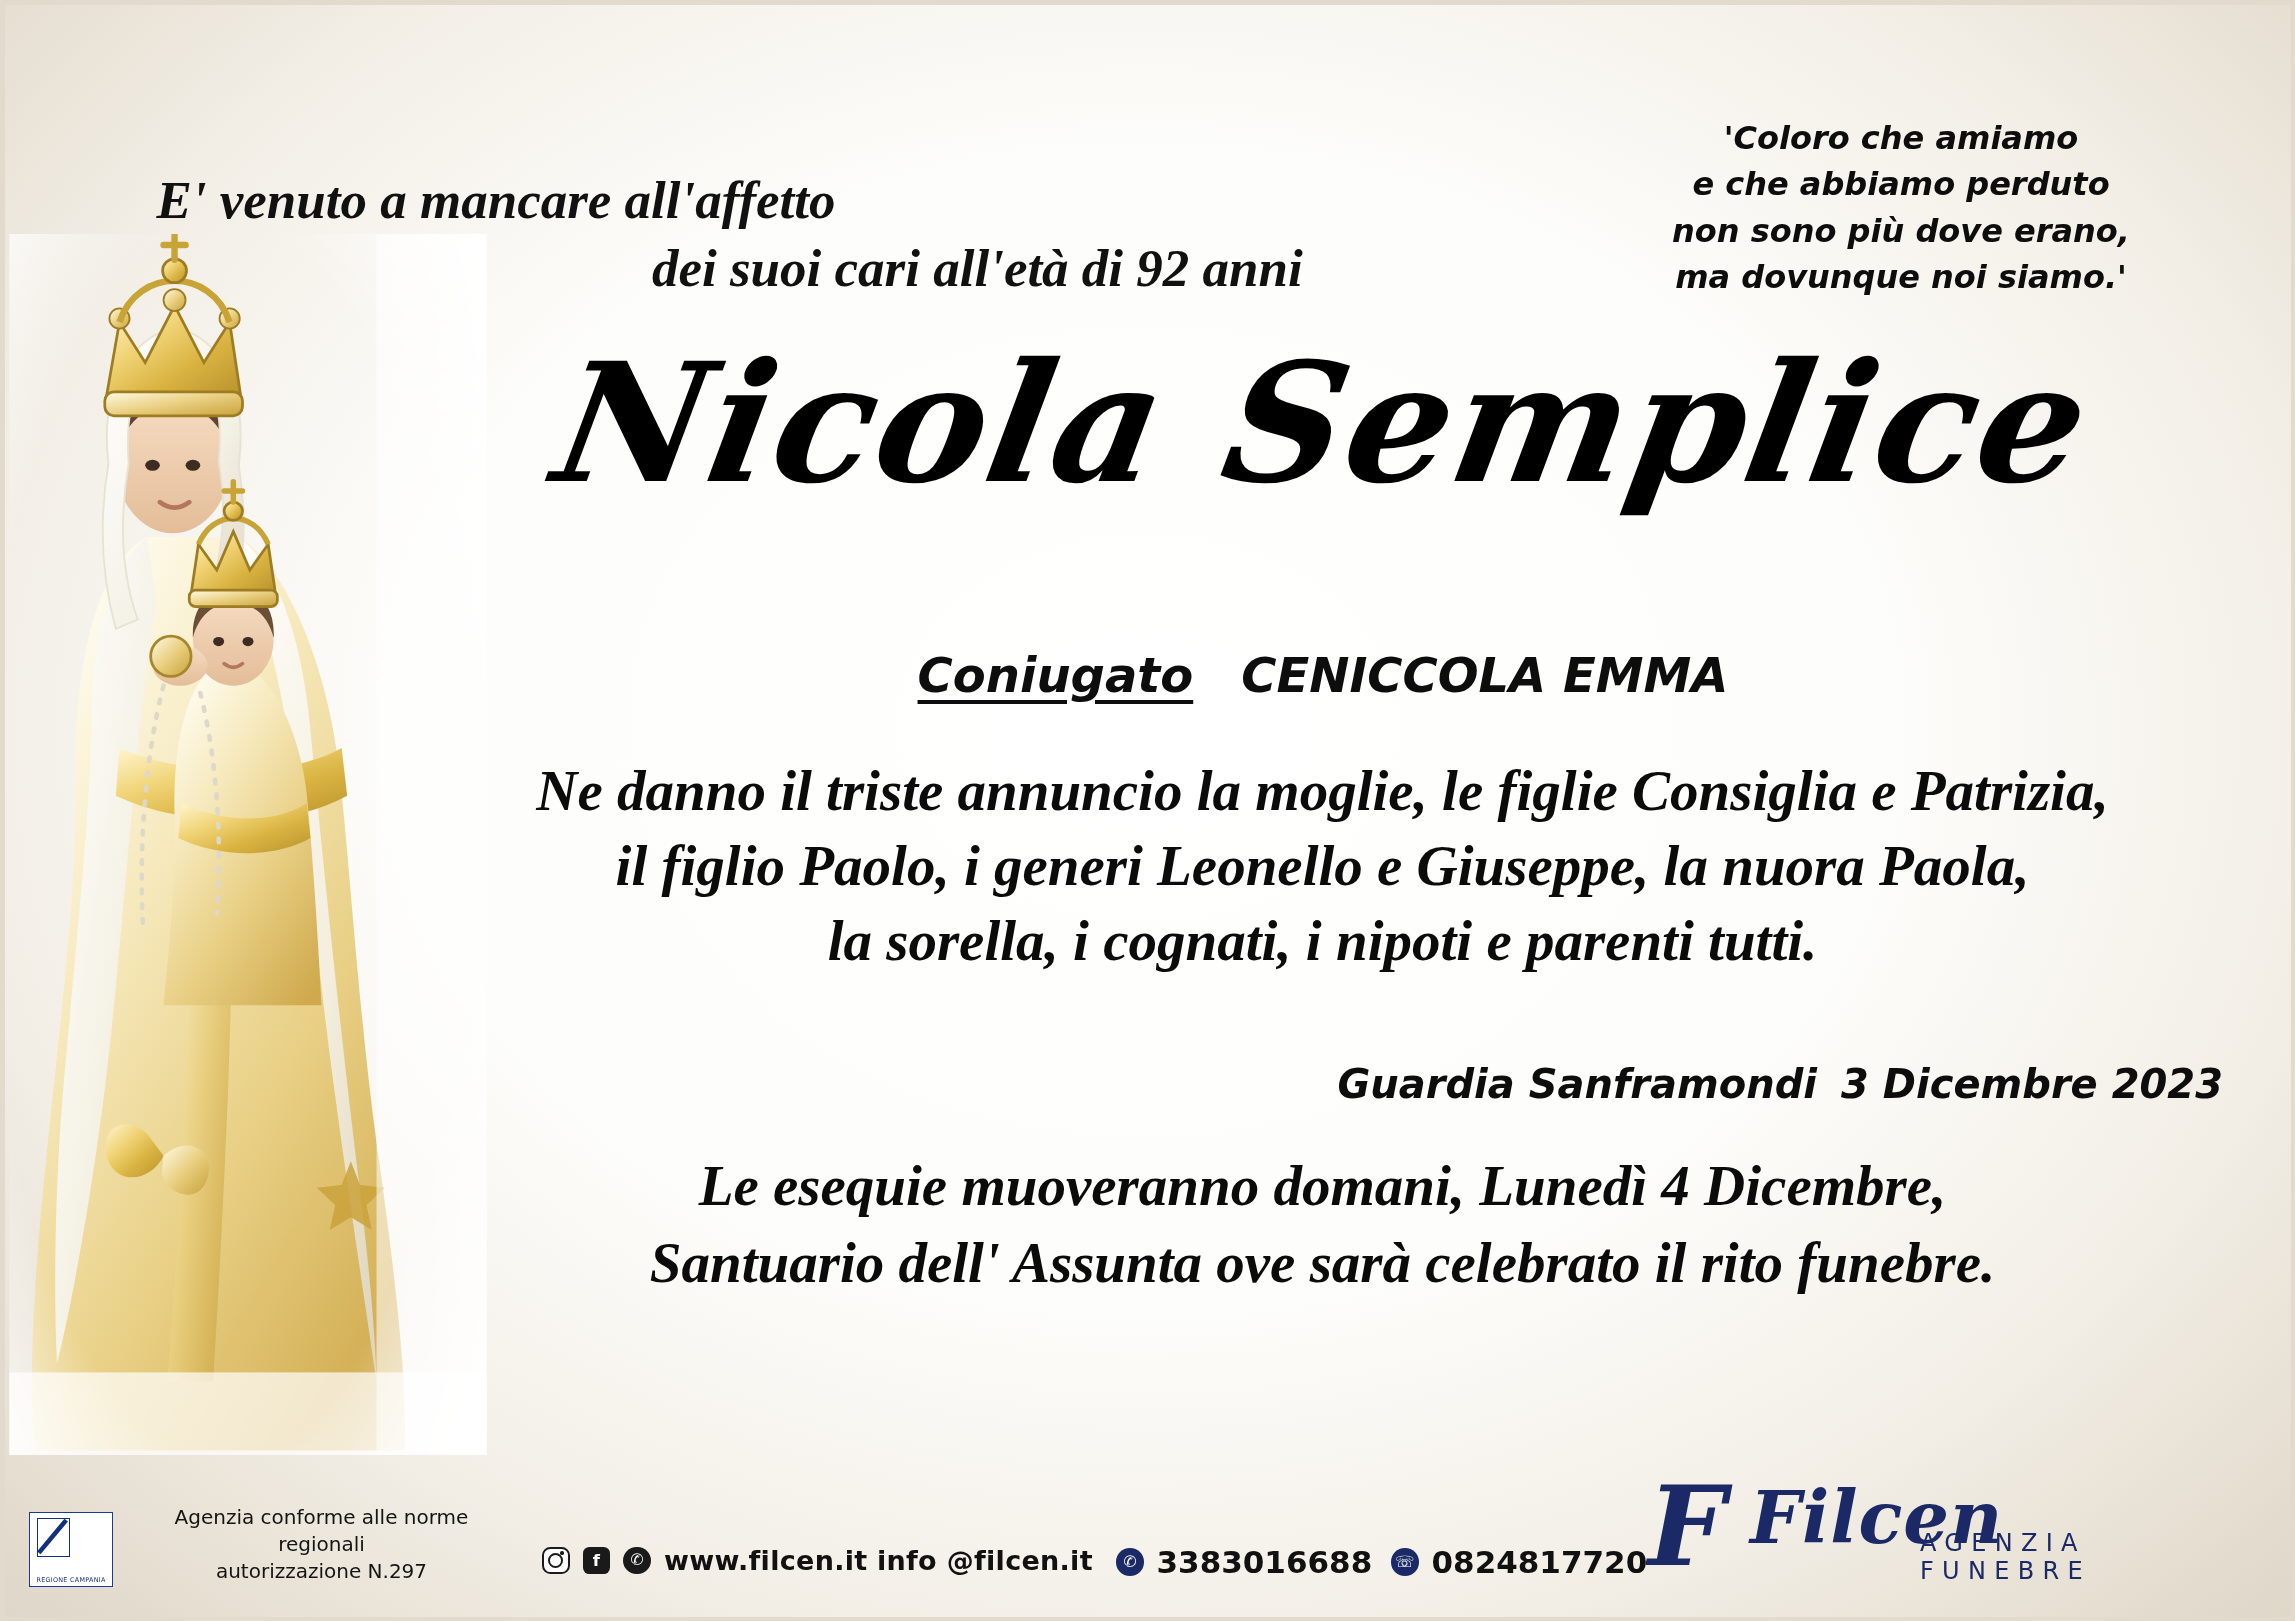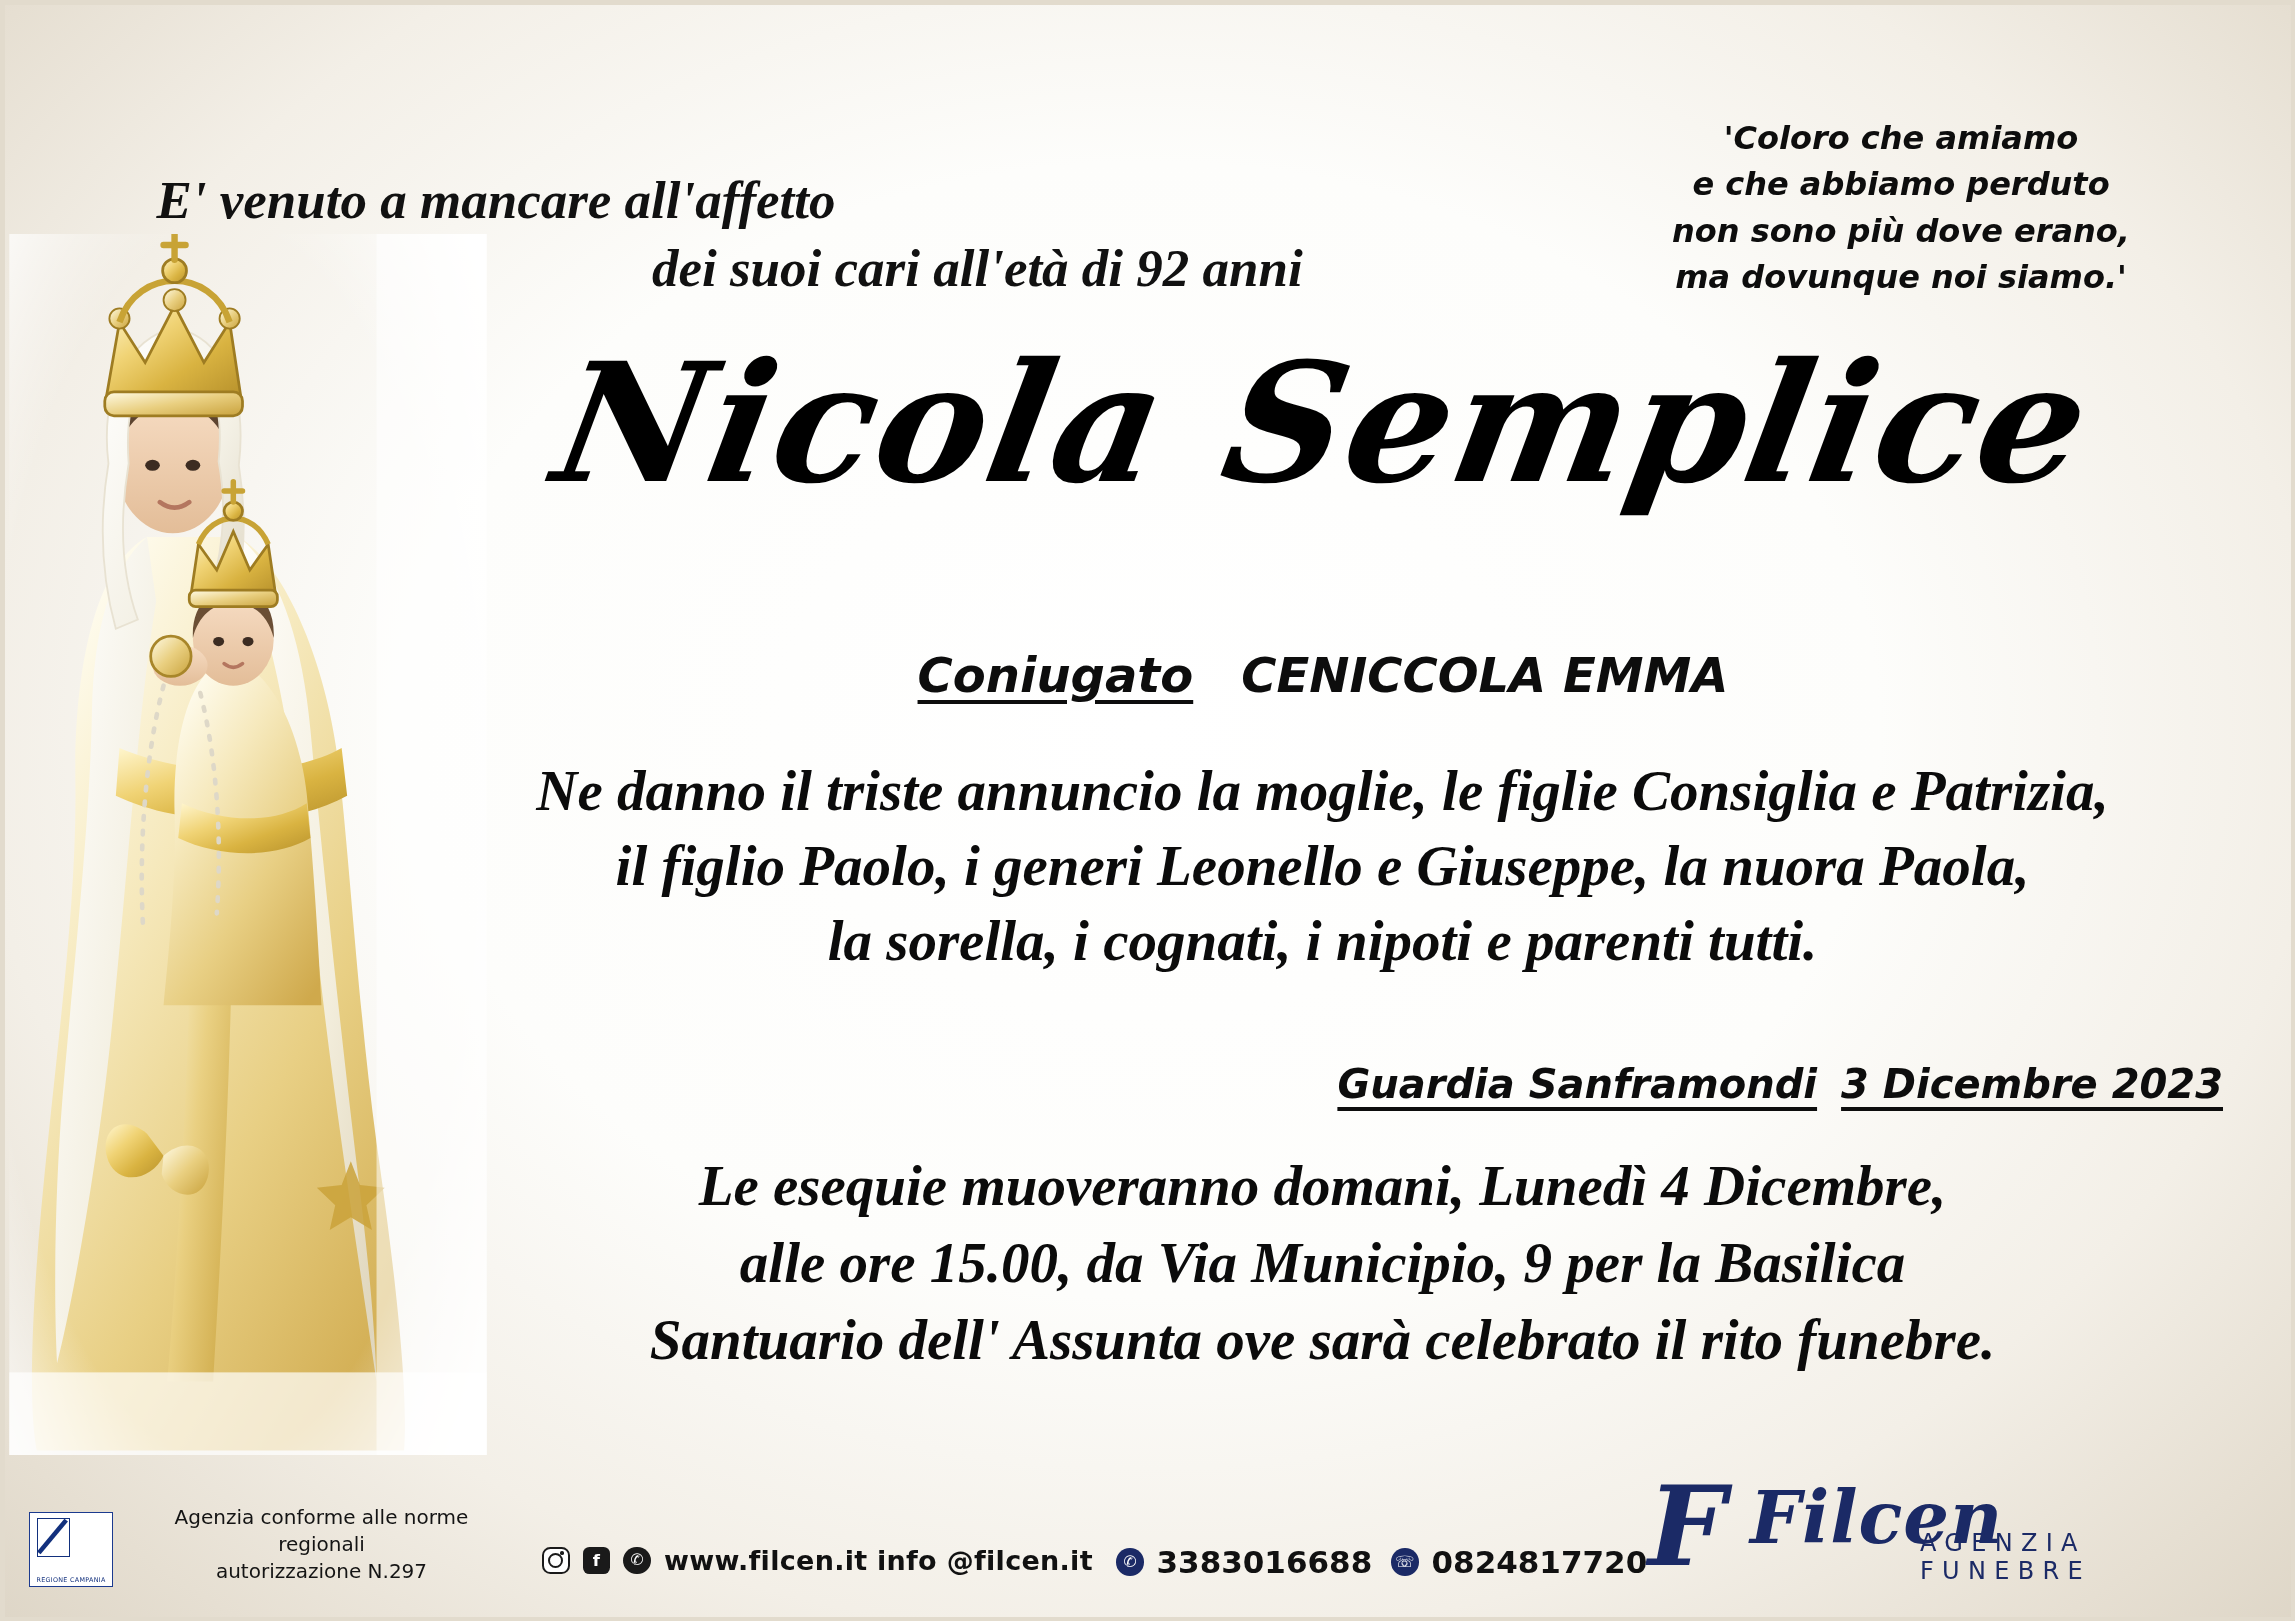--- a/index.html
+++ b/index.html
@@ -123,21 +123,20 @@
 
   .place-date {
     position: absolute;
     right: 73px;
     top: 1061px;
     font-family: "DejaVu Sans", sans-serif;
     font-style: italic;
     font-weight: bold;
     font-size: 40px;
     color: #0d0d0d;
-    text-decoration: underline;
     text-underline-offset: 9.2px;
     white-space: nowrap;
   }
   .place-date .gap { display:inline-block; width: 24px; }
 
   .funeral {
     position: absolute;
     left: 404px;
     top: 1148px;
     width: 1837px;
@@ -402,21 +401,20 @@
     <span>il figlio Paolo, i generi Leonello e Giuseppe, la nuora Paola,</span>
     <span>la sorella, i cognati, i nipoti e parenti tutti.</span>
   </div>
 
   <div class="place-date">
     <span>Guardia Sanframondi</span><span class="gap"></span><span>3 Dicembre  2023</span>
   </div>
 
   <div class="funeral">
     <span>Le esequie muoveranno domani, Lunedì 4 Dicembre,</span>
-    <span>alle ore 15.00, da Via Municipio, 9 per la Basilica</span>
     <span>Santuario dell' Assunta ove sarà celebrato il rito funebre.</span>
   </div>
 
   <div class="footer">
 
     <div class="regione-logo">
       <div class="rl-inner"></div>
       <svg class="rl-diag" viewBox="0 0 34 40">
         <line x1="2" y1="38" x2="32" y2="2" stroke="#12307d" stroke-width="5"></line>
       </svg>

